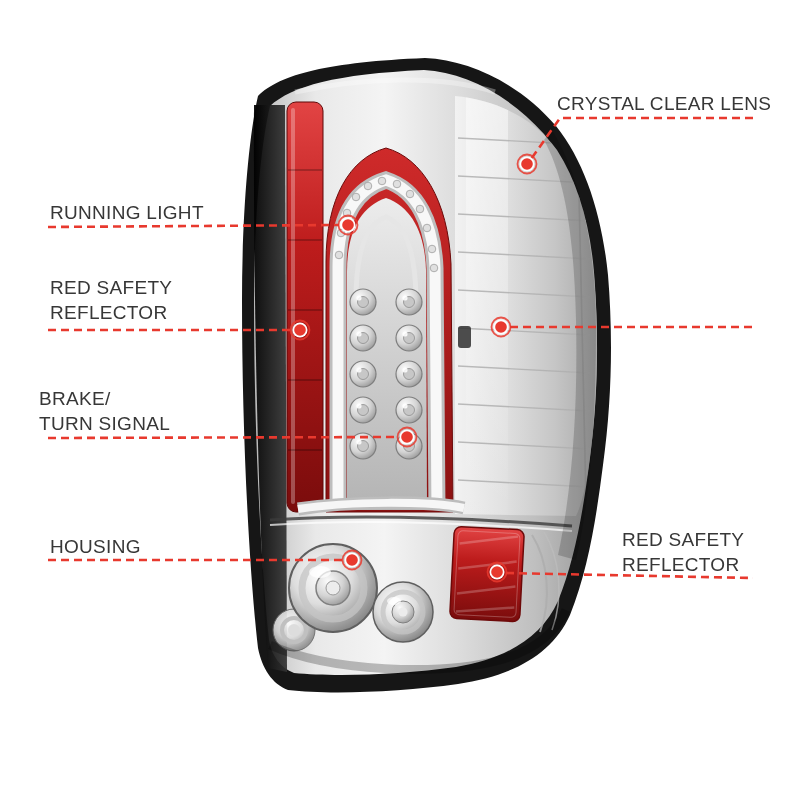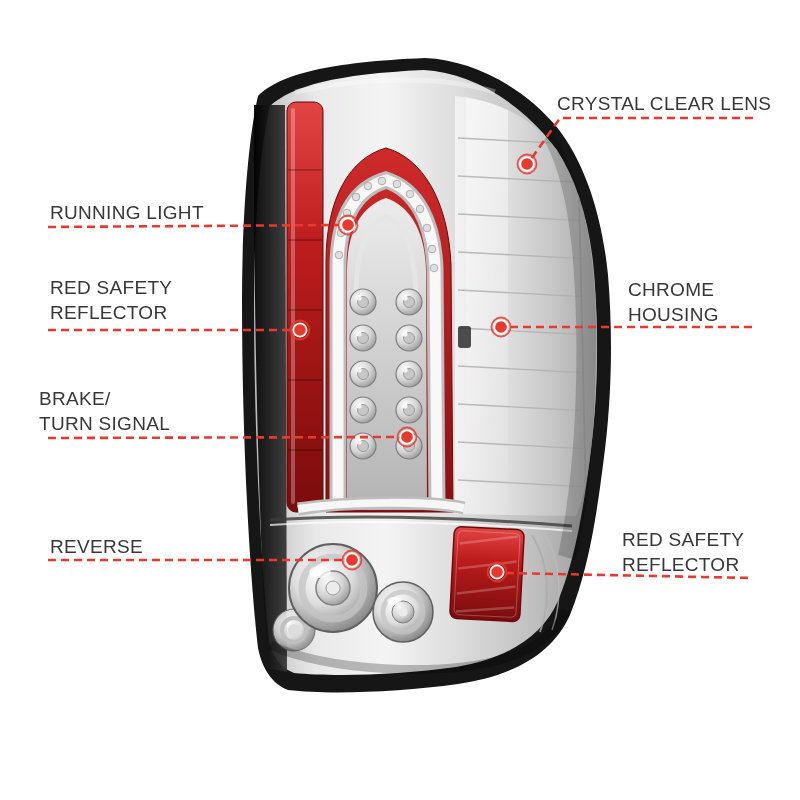--- a/index.html
+++ b/index.html
@@ -258,19 +258,17 @@
       </g>
     </g>
   </svg>
 
   <div class="callout" style="left:50px;top:200px;">RUNNING LIGHT</div>
   <div class="callout" style="left:557px;top:91px;">CRYSTAL CLEAR LENS</div>
   <div class="callout" style="left:50px;top:275px;">RED SAFETY
 REFLECTOR</div>
   <div class="callout" style="left:39px;top:386px;">BRAKE/
 TURN SIGNAL</div>
-  <div class="callout" style="left:50px;top:534px;">REVERSE</div>
-  <div class="callout" style="left:628px;top:277px;">CHROME
-HOUSING</div>
+  <div class="callout" style="left:50px;top:534px;">HOUSING</div>
   <div class="callout" style="left:622px;top:527px;">RED SAFETY
 REFLECTOR</div>
 
 </div>
 
 </body></html>

